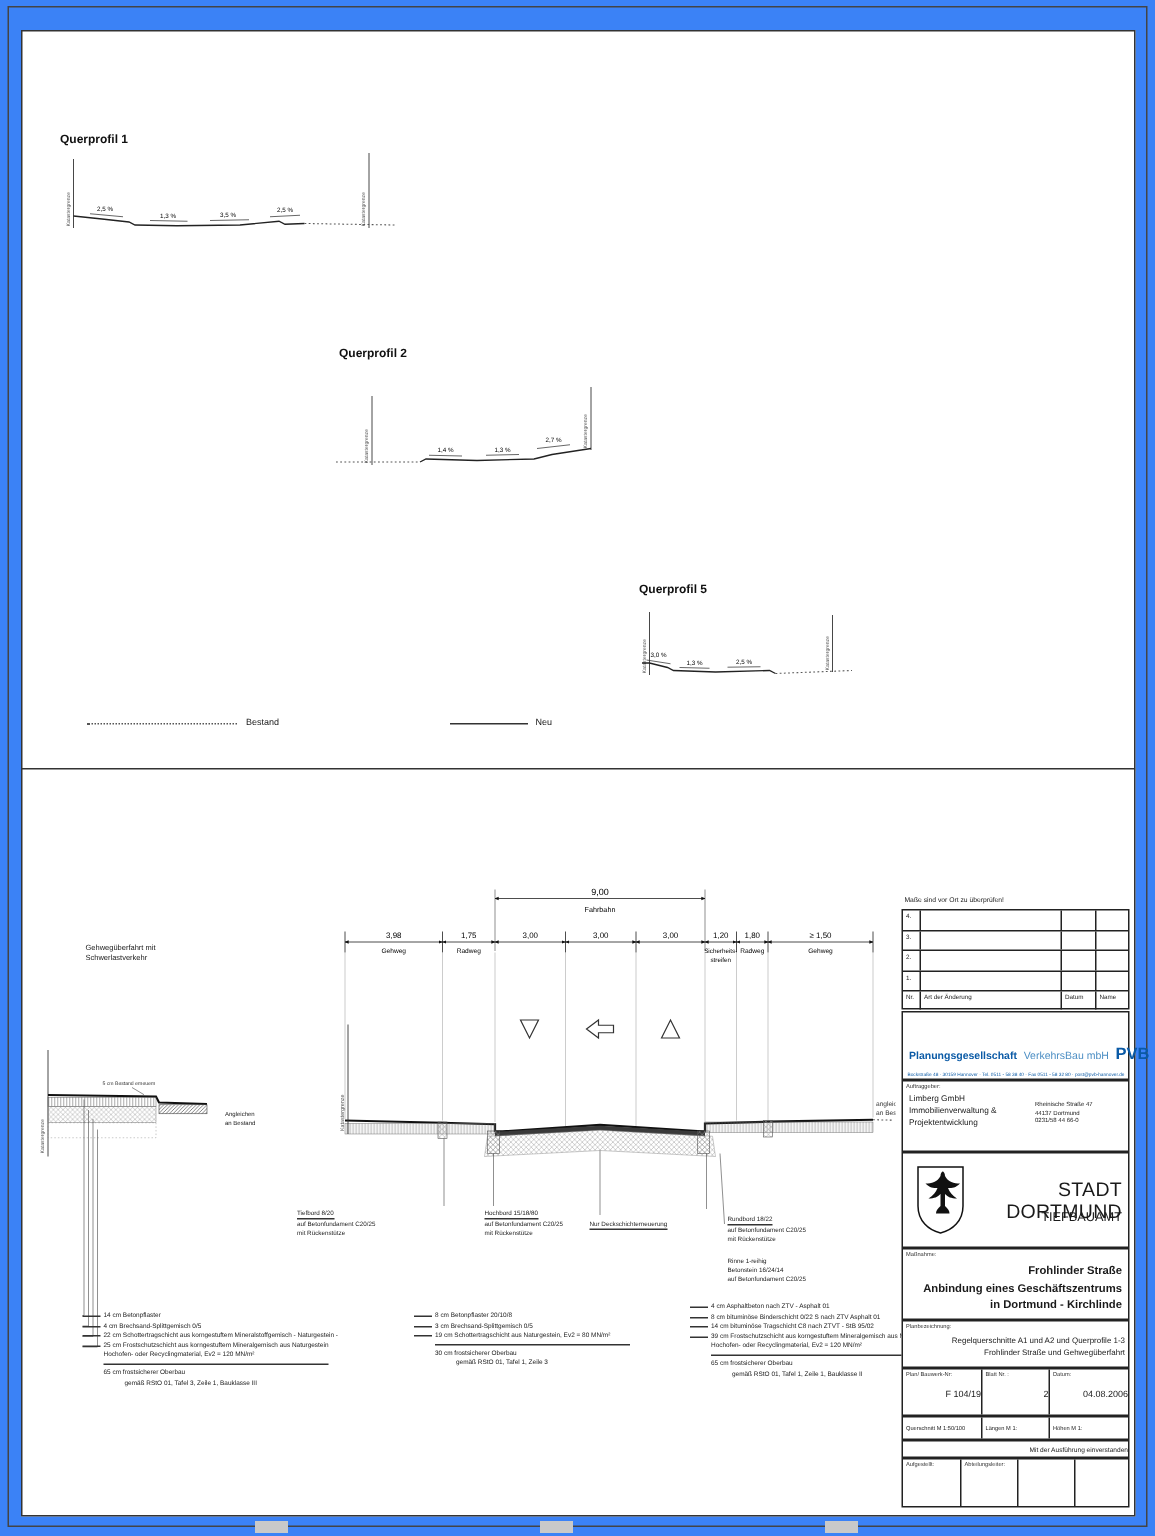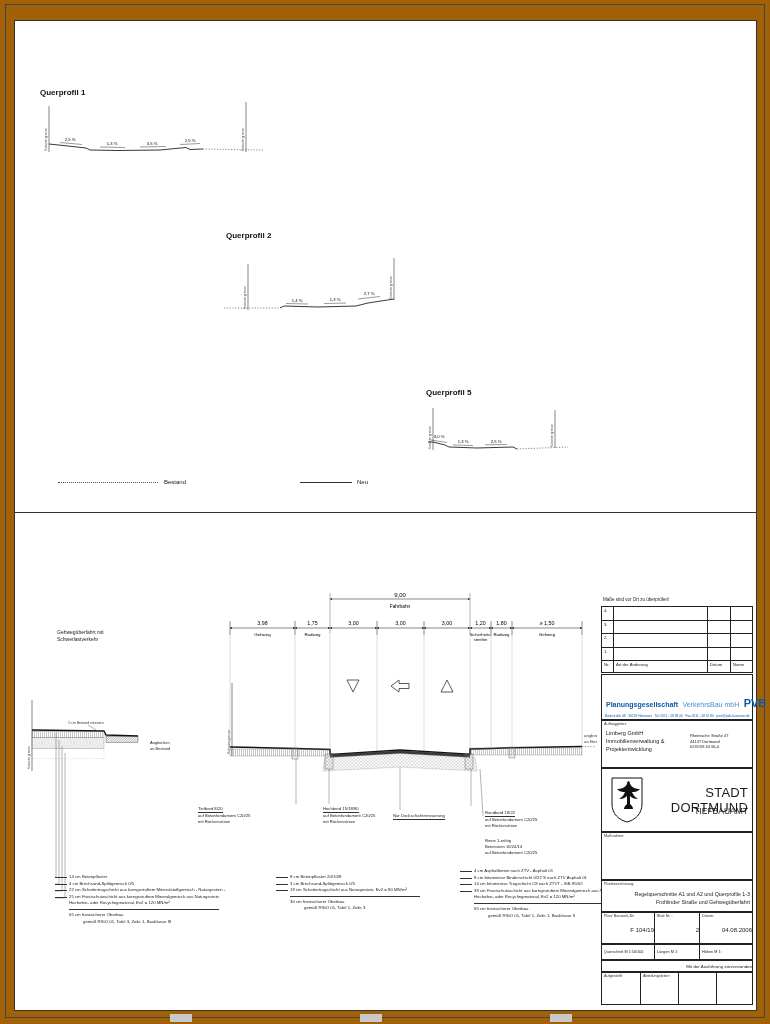--- a/index.html
+++ b/index.html
@@ -1,16 +1,16 @@
 <!DOCTYPE html>
 <html><head>
 <meta charset="utf-8">
 <style>
   html,body{margin:0;padding:0;background:#ececec;}
-  .sheet{position:relative;width:770px;height:1024px;background:#a16207;
+  .sheet{position:relative;width:770px;height:1024px;background:#3b82f6;
          font-family:"Liberation Sans",sans-serif;color:#1a1a1a;overflow:hidden;}
   .abs{position:absolute;}
   .outer-border{left:5px;top:4px;width:758px;height:1012px;border:1px solid #444;}
   .panel{border:1px solid #333;background:#fff;}
   .ptitle{font-size:8px;font-weight:bold;color:#111;}
   .t4{font-size:4px;line-height:5.5px;}
   .t45{font-size:4.5px;line-height:6.5px;}
   .t5{font-size:5px;line-height:7px;}
   .t55{font-size:5.5px;line-height:8px;}
   .t6{font-size:6px;line-height:8px;}
@@ -401,20 +401,25 @@
       <svg class="abs" style="left:8px;top:7px;" width="34" height="48" viewBox="0 0 34 48">
         <path d="M2,2 h30 v26 c0,10 -7,16 -15,18 c-8,-2 -15,-8 -15,-18 z" fill="#fff" stroke="#111" stroke-width="1"></path>
         <path d="M17,8 c-2,4 -6,5 -10,5 c3,3 5,3 8,3 c-1,3 -3,5 -6,7 c4,0 6,-1 8,-3 l0,8 c-2,2 -3,3 -3,5 l6,0 l3,0 c0,-2 -1,-3 -3,-5 l0,-8 c2,2 4,3 8,3 c-3,-2 -5,-4 -6,-7 c3,0 5,0 8,-3 c-4,0 -8,-1 -10,-5 c0,-2 -1,-3 -1.5,-3 c-0.5,0 -1.5,1 -1.5,3 z" fill="#111"></path>
       </svg>
       <div class="abs ctr" style="left:46px;right:4px;top:16px;font-size:13px;letter-spacing:0.2px;">STADT DORTMUND</div>
       <div class="abs ctr" style="left:46px;right:4px;top:37px;font-size:8.5px;">TIEFBAUAMT</div>
     </div>
 
     <div class="tbox" style="top:235px;height:48px;">
       <div class="lbl">Maßnahme:</div>
+      <div class="abs ctr" style="left:4px;right:4px;top:8px;font-size:7.5px;font-weight:bold;line-height:11.5px;">
+        <div>Frohlinder Straße</div>
+        <div>Anbindung eines Geschäftszentrums</div>
+        <div>in Dortmund - Kirchlinde</div>
+      </div>
     </div>
 
     <div class="tbox" style="top:283px;height:32px;">
       <div class="lbl">Planbezeichnung:</div>
       <div class="abs ctr" style="left:12px;right:2px;top:9px;font-size:5.3px;line-height:8px;">
         <div>Regelquerschnitte A1 und A2 und Querprofile 1-3</div>
         <div>Frohlinder Straße und Gehwegüberfahrt</div>
       </div>
     </div>
 

